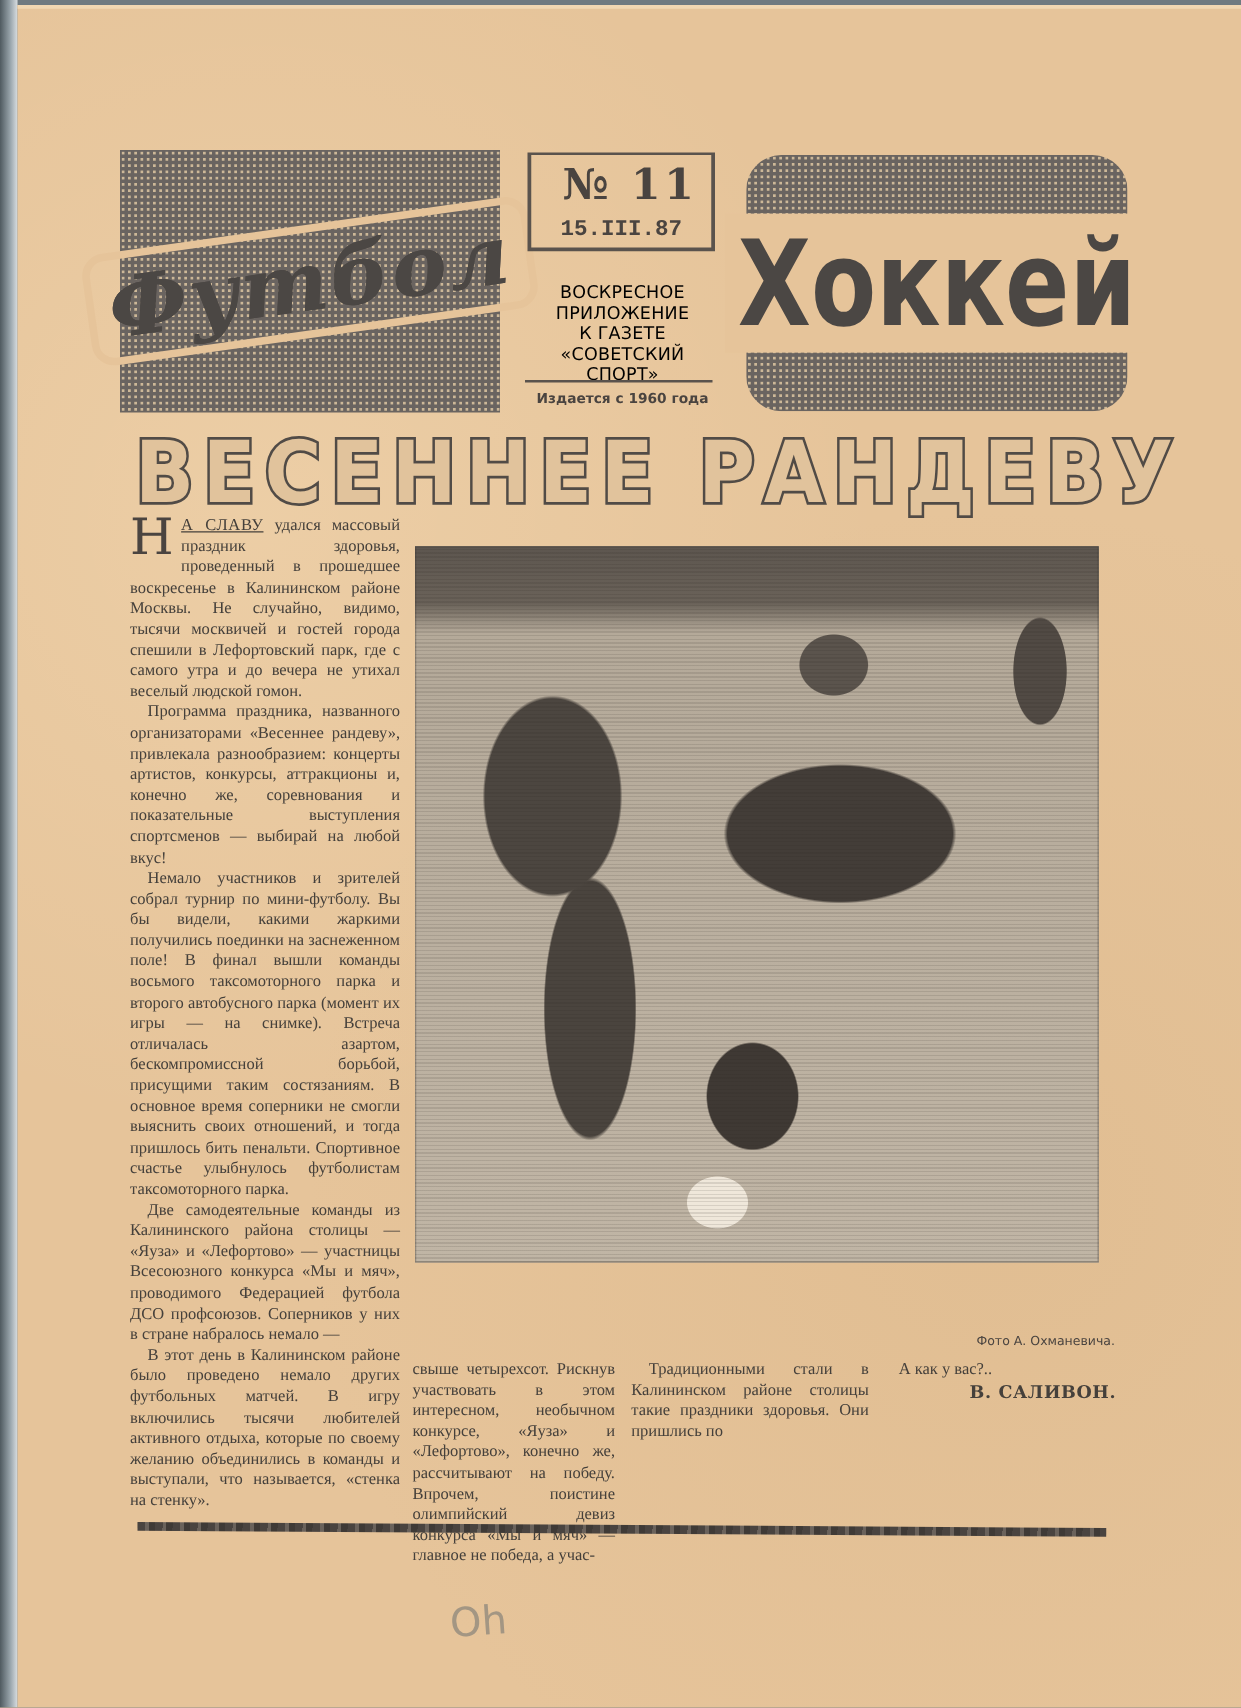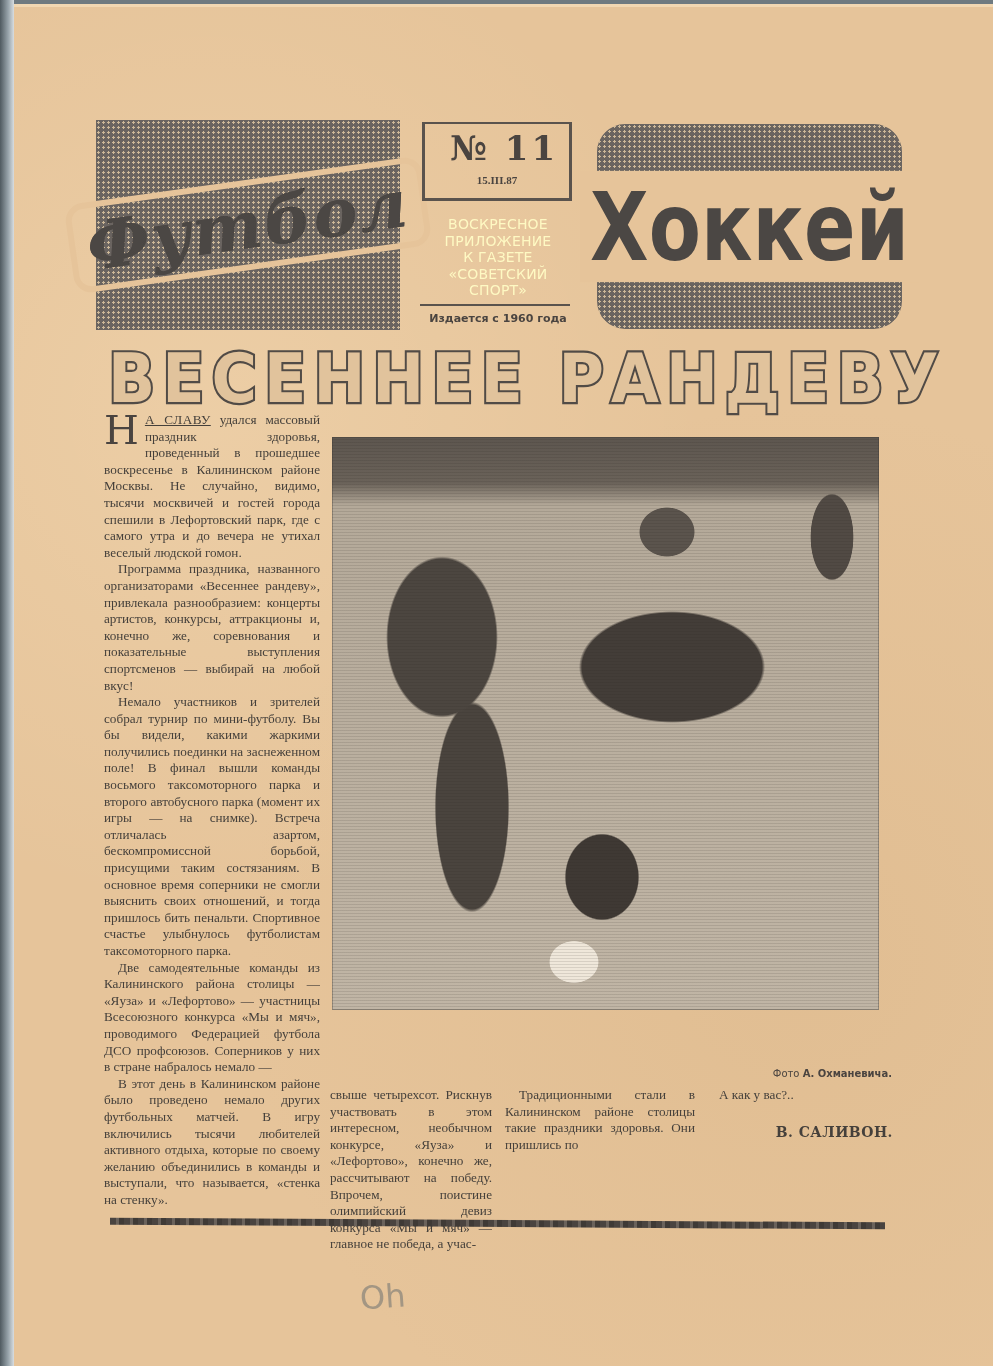--- a/index.html
+++ b/index.html
@@ -51,25 +51,25 @@
     border: 3px solid #5a534d; border-top-width: 2px;
   }
   .issue-number {
     position: absolute; left: 0; right: 0; top: 4px; text-align: center;
     font-family: "DejaVu Serif", serif; font-size: 34px; font-weight: bold; color: #4a4440;
     letter-spacing: 3px;
     margin-left: 14px;
   }
   .issue-date {
     position: absolute; left: 0; right: 0; top: 50px; text-align: center;
-    font-family: Liberation Serif, serif; font-size: 11px; font-weight: bold; color: #4a4440;
+    font-family: Liberation Mono, monospace; font-size: 18px; font-weight: bold; color: #4a4440;
   }
   .supplement {
-    position: absolute; left: 418px; top: 216px; width: 160px; text-align: center;
-    font-family: "DejaVu Sans", sans-serif; font-size: 14px; line-height: 16.5px; color: #fef9c3;
+    position: absolute; left: 418px; top: 226px; width: 160px; text-align: center;
+    font-family: "DejaVu Sans", sans-serif; font-size: 14px; line-height: 16.5px; color: #000000;
     letter-spacing: 0.2px;
   }
   .supplement span { display: block; }
   .mast-rule { position:absolute; left:420px; top:304px; width:150px; height:2px; background:#5a534d; }
   .since {
     position: absolute; left: 418px; top: 312px; width: 160px; text-align: center;
     font-family: "DejaVu Sans", sans-serif; font-size: 11px; font-weight: bold; color: #4a4440;
   }
 
   
@@ -93,21 +93,21 @@
   .col-2 { left: 330px; top: 1087px; width: 162px; }
   .col-3 { left: 505px; top: 1087px; width: 190px; }
   .col-4 { left: 705px; top: 1087px; width: 188px; }
   .dropcap {
     float: left; font-size: 40px; line-height: 32px; margin: 2px 6px 0 0;
     font-family: "DejaVu Serif", serif; color: #4a4440;
   }
   .lead-caps { letter-spacing: 0.5px; text-decoration: underline; }
   .signature {
     text-align: right; font-family: "DejaVu Serif", serif; font-weight: bold;
-    font-size: 14px; letter-spacing: 0.5px; margin-top: 20px;
+    font-size: 14px; letter-spacing: 0.5px; margin-top: 2px;
   }
 
   
   .photo {
     position: absolute; left: 332px; top: 437px; width: 547px; height: 573px;
     background-color: #9a8f82;
     background-image:
       radial-gradient(ellipse 90px 130px at 110px 200px, #4c4640 0, #4c4640 60%, transparent 62%),
       radial-gradient(ellipse 60px 170px at 140px 370px, #4a443e 0, #4a443e 60%, transparent 62%),
       radial-gradient(ellipse 150px 90px at 340px 230px, #433d38 0, #433d38 60%, transparent 62%),
@@ -119,21 +119,21 @@
     box-shadow: inset 0 0 0 1px rgba(60,55,50,0.35);
   }
   .photo::after {
     content:""; position:absolute; inset:0;
     background-image: repeating-linear-gradient(0deg, rgba(40,35,30,0.12) 0 1px, transparent 1px 3px);
   }
   .photo-credit {
     position: absolute; left: 742px; top: 1068px; width: 150px; text-align: right;
     font-family: "DejaVu Sans", sans-serif; font-size: 10px; color: #4a4440;
   }
-  .photo-credit b { font-weight: bold; }
+  .photo-credit b { font-weight: normal; }
 
   .bottom-rule {
     position: absolute; left: 110px; top: 1220px; width: 775px; height: 7px;
     background: repeating-linear-gradient(90deg, #4a4440 0 6px, #6a625b 6px 9px, #3f3a36 9px 14px);
     transform: rotate(0.35deg);
   }
   .pencil-mark {
     position: absolute; left: 360px; top: 1278px;
     font-family: "DejaVu Sans", sans-serif; font-size: 32px; color: #a39683;
     transform: rotate(-4deg);

